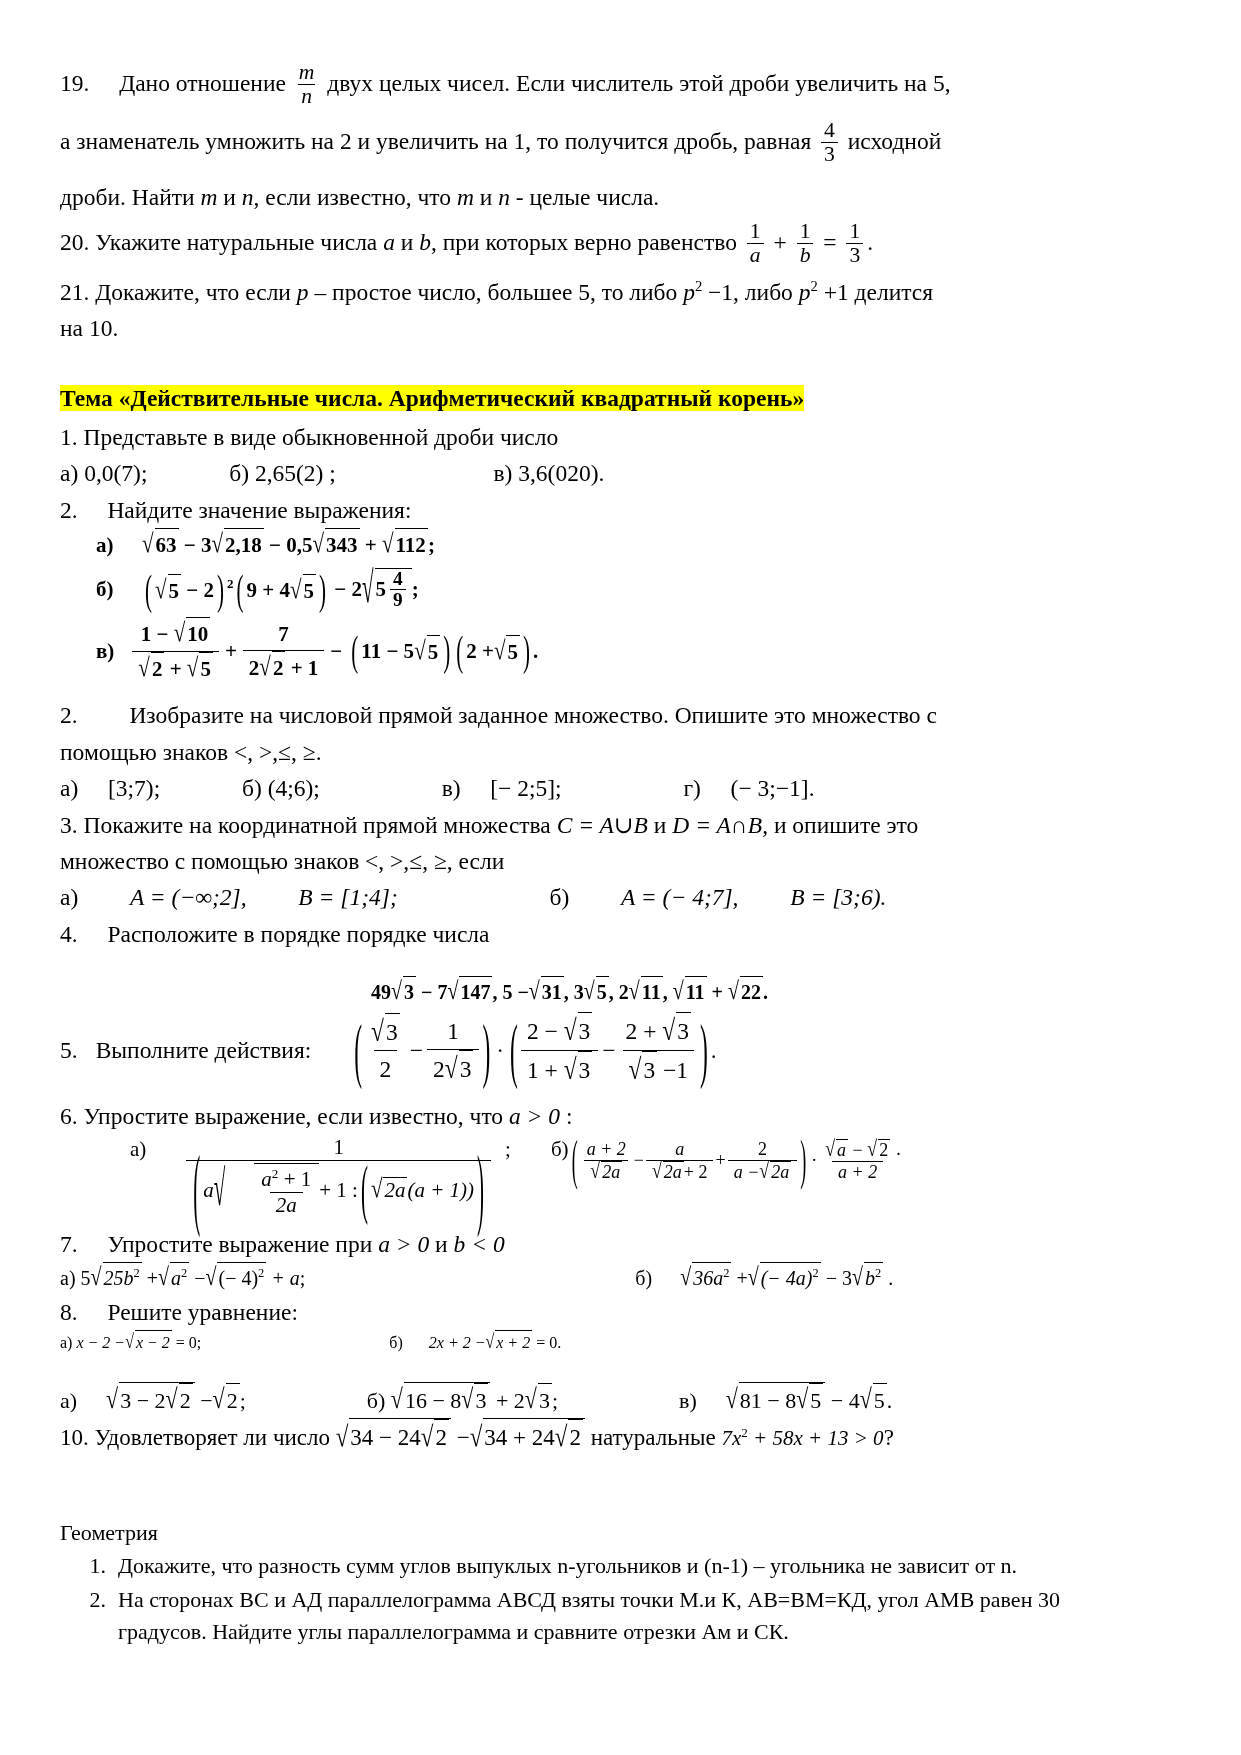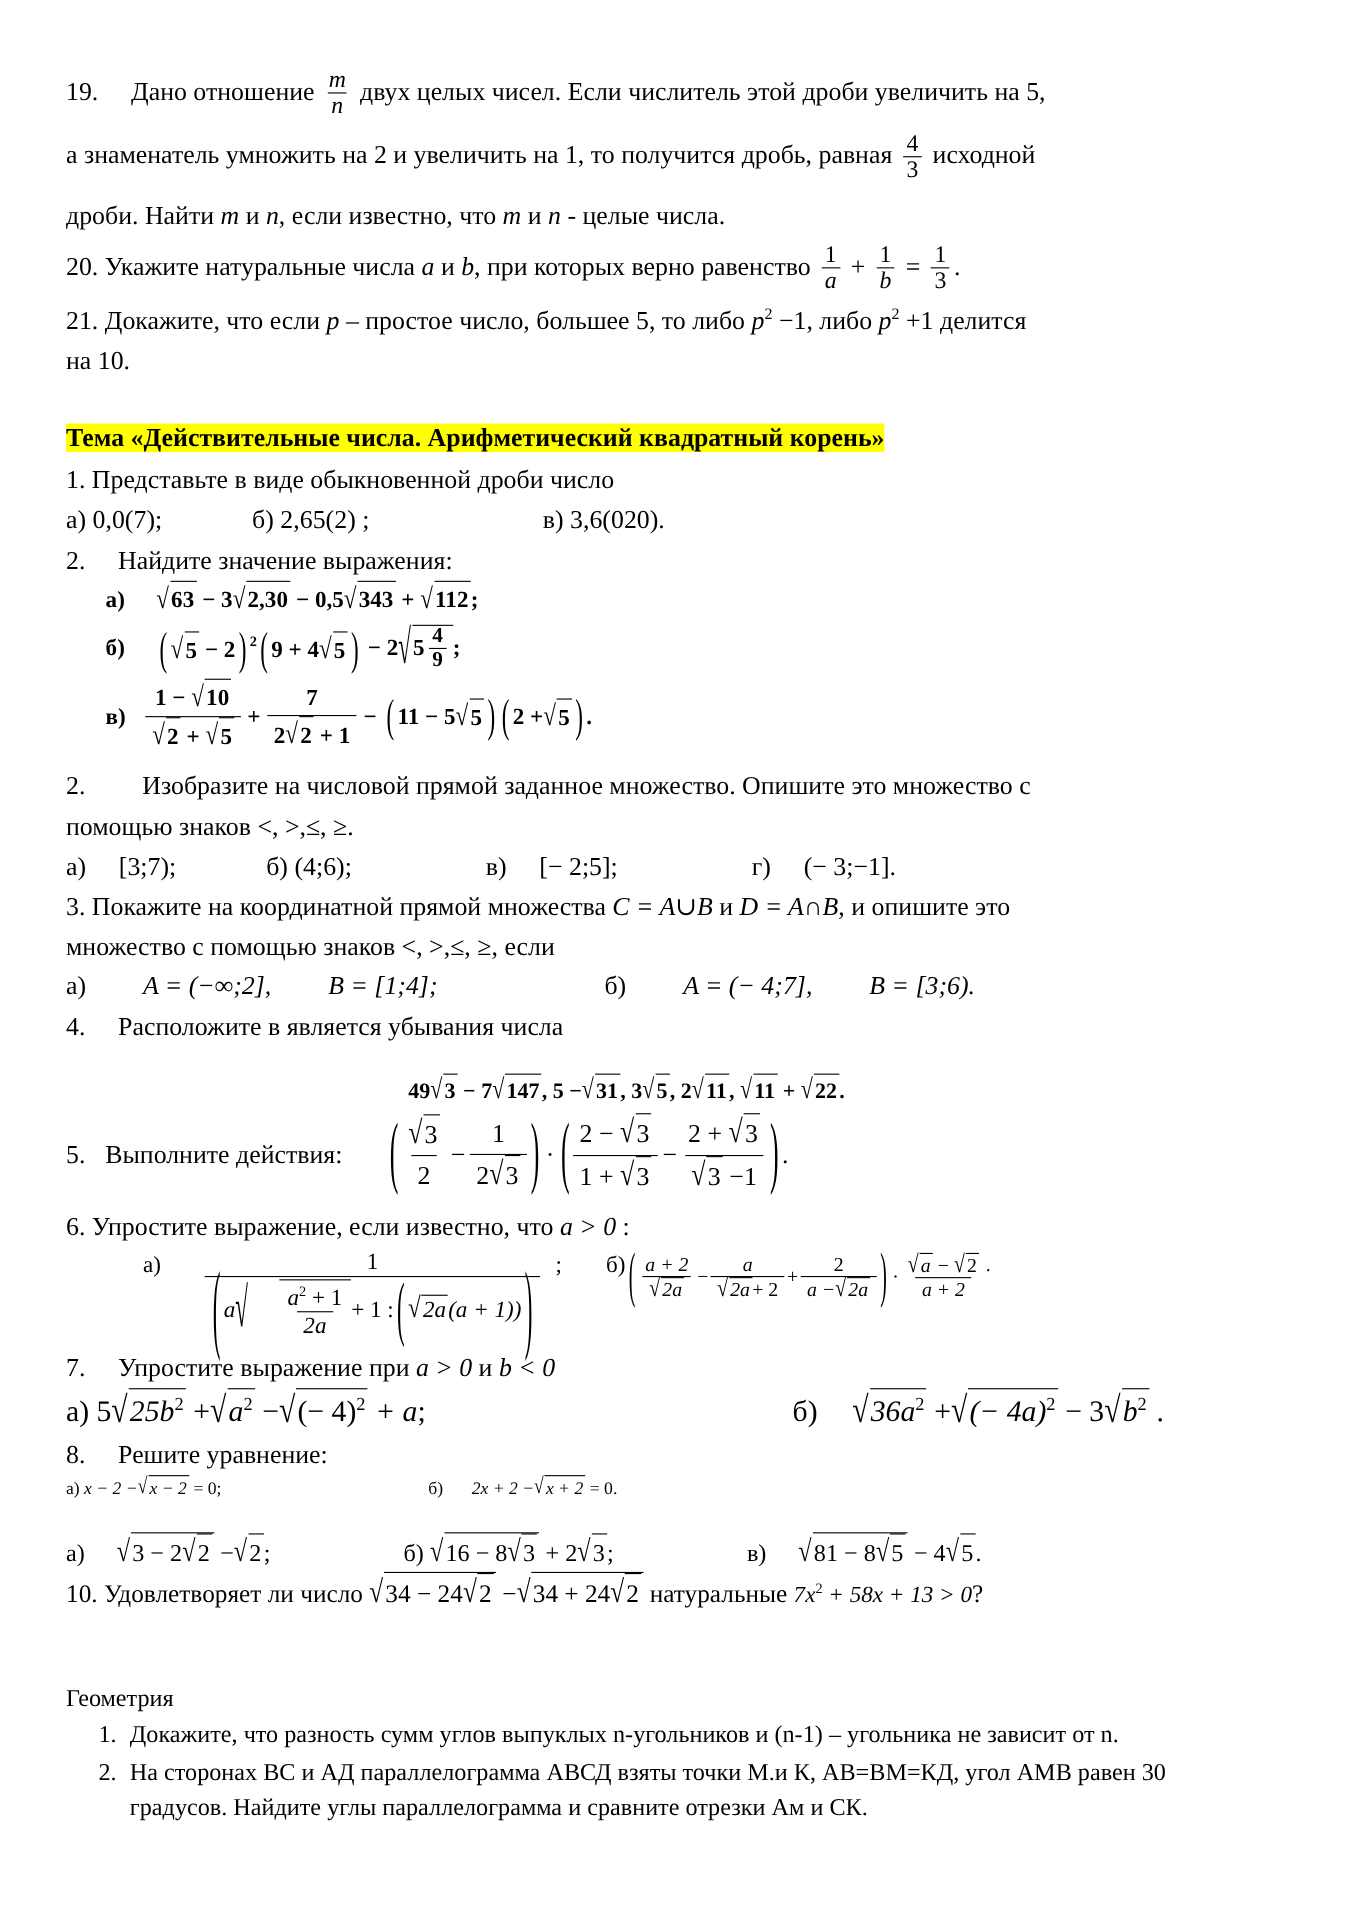--- a/index.html
+++ b/index.html
@@ -152,21 +152,21 @@
     <span>2.</span>
     <span class="spacer-sm"></span>
     <span>Найдите значение выражения:</span>
   </div>
 
   <div class="line scan indent1" style="font-size:21px;margin-bottom:6px;">
     <span>а)</span>
     <span class="spacer-sm"></span>
     <span class="sqrt"><span class="rad">√</span><span class="bar">63</span></span>
     <span>−</span>
-    <span>3</span><span class="sqrt"><span class="rad">√</span><span class="bar">2,30</span></span>
+    <span>3</span><span class="sqrt"><span class="rad">√</span><span class="bar">2,18</span></span>
     <span>−</span>
     <span>0,5</span><span class="sqrt"><span class="rad">√</span><span class="bar">343</span></span>
     <span>+</span>
     <span class="sqrt"><span class="rad">√</span><span class="bar">112</span></span><span>;</span>
   </div>
 
   <div class="line scan indent1" style="font-size:21px;margin-bottom:6px;">
     <span>б)</span>
     <span class="spacer-sm"></span>
     <span class="bigparen"><span class="pl">(</span><span class="sqrt"><span class="rad">√</span><span class="bar">5</span></span>&nbsp;<span>− 2</span><span class="pr">)</span></span><span class="sup">2</span><span class="bigparen">
@@ -257,21 +257,21 @@
     <span>б)</span>
     <span class="spacer-md"></span>
     <i class="v">A = (− 4;7],</i>
     <span class="spacer-md"></span>
     <i class="v">B = [3;6).</i>
   </div>
 
   <div class="line tight">
     <span>4.</span>
     <span class="spacer-sm"></span>
-    <span>Расположите в является убывания числа</span>
+    <span>Расположите в порядке порядке числа</span>
   </div>
   <div class="line scan center" style="font-size:20px;margin-bottom:4px;">
     <span>49</span><span class="sqrt"><span class="rad">√</span><span class="bar">3</span></span>
     <span>− 7</span><span class="sqrt"><span class="rad">√</span><span class="bar">147</span></span><span>,  5 −</span><span class="sqrt"><span class="rad">√</span><span class="bar">31</span></span><span>,  3</span><span class="sqrt"><span class="rad">√</span><span class="bar">5</span></span><span>,  2</span><span class="sqrt"><span class="rad">√</span><span class="bar">11</span></span><span>,</span>
     <span class="sqrt"><span class="rad">√</span><span class="bar">11</span></span>
     <span>+</span>
     <span class="sqrt"><span class="rad">√</span><span class="bar">22</span></span><span>.</span>
   </div>
 
   <div class="line flexrow" style="margin-bottom:10px;">
@@ -371,21 +371,21 @@
   </div>
 
   <div class="line tight">
     <span>7.</span>
     <span class="spacer-sm"></span>
     <span>Упростите выражение при</span>
     <i class="v">a &gt; 0</i>
     <span>и</span>
     <i class="v">b &lt; 0</i>
   </div>
-  <div class="line tight" style="font-size:27px;">
+  <div class="line tight" style="font-size:20px;">
     <span>а)</span>
     <span>5</span><span class="sqrt"><span class="rad">√</span><span class="bar"><i class="v">25b</i><span class="sup">2</span></span></span>
     <span>+</span><span class="sqrt"><span class="rad">√</span><span class="bar"><i class="v">a</i><span class="sup">2</span></span></span>
     <span>−</span><span class="sqrt"><span class="rad">√</span><span class="bar"><span>(− 4)</span><span class="sup">2</span></span></span>
     <i class="v">+ a</i><span>;</span>
     <span class="spacer-lg"></span><span class="spacer-lg"></span><span class="spacer-lg"></span><span class="spacer-lg"></span><span class="spacer-md"></span>
     <span>б)</span>
     <span class="spacer-sm"></span>
     <span class="sqrt"><span class="rad">√</span><span class="bar"><i class="v">36a</i><span class="sup">2</span></span></span>
     <span>+</span><span class="sqrt"><span class="rad">√</span><span class="bar"><i class="v">(− 4a)</i><span class="sup">2</span></span></span>

